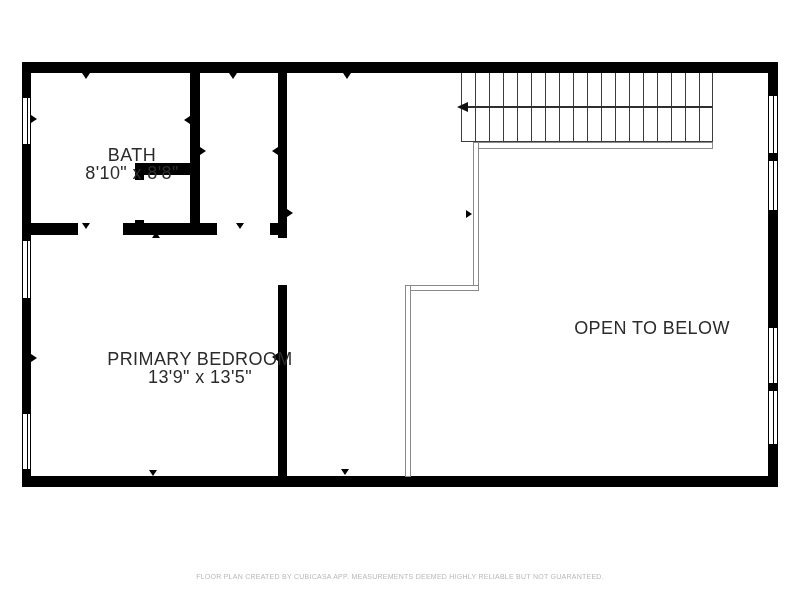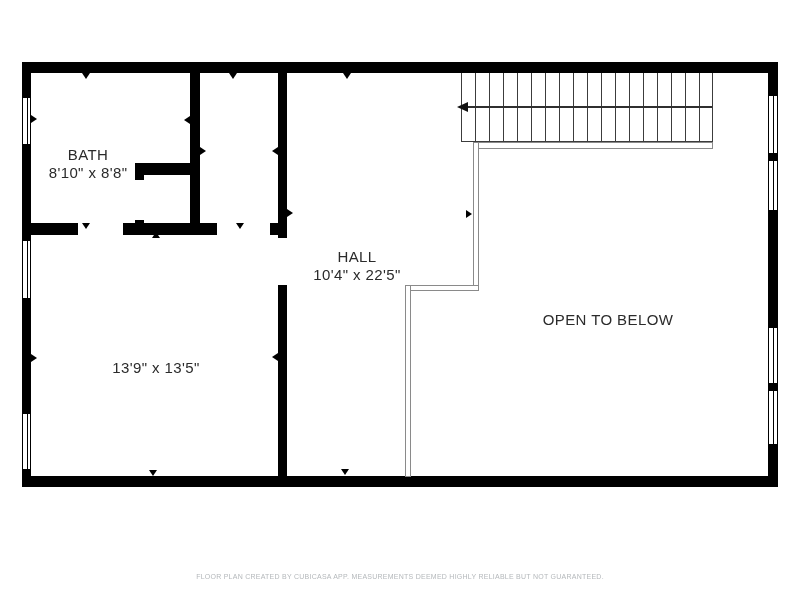--- a/index.html
+++ b/index.html
@@ -14,21 +14,21 @@
   .stairline{position:absolute;left:466px;top:106px;width:246px;height:1.5px;background:#2f2f2f;}
   .arrowhead{position:absolute;left:457px;top:102px;width:0;height:0;
              border-top:5px solid transparent;border-bottom:5px solid transparent;border-right:11px solid #111;}
   .rail{position:absolute;background:#fff;border:1px solid #8a8a8a;box-sizing:border-box;}
   .mk{position:absolute;width:0;height:0;}
   .mk.down{border-left:4px solid transparent;border-right:4px solid transparent;border-top:6px solid #000;}
   .mk.up{border-left:4px solid transparent;border-right:4px solid transparent;border-bottom:6px solid #000;}
   .mk.right{border-top:4px solid transparent;border-bottom:4px solid transparent;border-left:6px solid #000;}
   .mk.left{border-top:4px solid transparent;border-bottom:4px solid transparent;border-right:6px solid #000;}
   .room-label{position:absolute;transform:translate(-50%,-50%);text-align:center;color:#2b2b2b;
-              font-size:15px;line-height:18px;letter-spacing:.4px;white-space:nowrap;}
+              font-size:18px;line-height:18px;letter-spacing:.4px;white-space:nowrap;margin-left:44px;}
   .footer{position:absolute;left:0;right:0;top:573px;text-align:center;font-size:7px;
           color:#b4b8bb;letter-spacing:.25px;}
 </style>
 </head>
 <body>
 
 <div class="plan">
 
   <div class="wall" style="left:22px;top:62px;width:756px;height:11px"></div>
   <div class="wall" style="left:22px;top:476px;width:756px;height:11px"></div>
@@ -77,26 +77,23 @@
   <div class="mk left" style="left:272px;top:353px"></div>
   <div class="mk right" style="left:31px;top:354px"></div>
   <div class="mk down" style="left:149px;top:470px"></div>
   <div class="mk down" style="left:341px;top:469px"></div>
   <div class="mk right" style="left:466px;top:210px"></div>
 
   <div class="room-label" style="left:88px;top:164px">
     <div>BATH</div>
     <div>8'10" x 8'8"</div>
   </div>
-  <div class="room-label" style="left:357px;top:266px">
-    <div>HALL</div>
-    <div>10'4" x 22'5"</div>
-  </div>
   <div class="room-label" style="left:156px;top:368px">
+    <div>PRIMARY BEDROOM</div>
     <div>13'9" x 13'5"</div>
   </div>
-  <div class="room-label" style="left:608px;top:320px">
+  <div class="room-label" style="left:608px;top:328px">
     <div>OPEN TO BELOW</div>
   </div>
 
   <div class="footer">FLOOR PLAN CREATED BY CUBICASA APP. MEASUREMENTS DEEMED HIGHLY RELIABLE BUT NOT GUARANTEED.</div>
 
 </div>
 
 </body></html>

